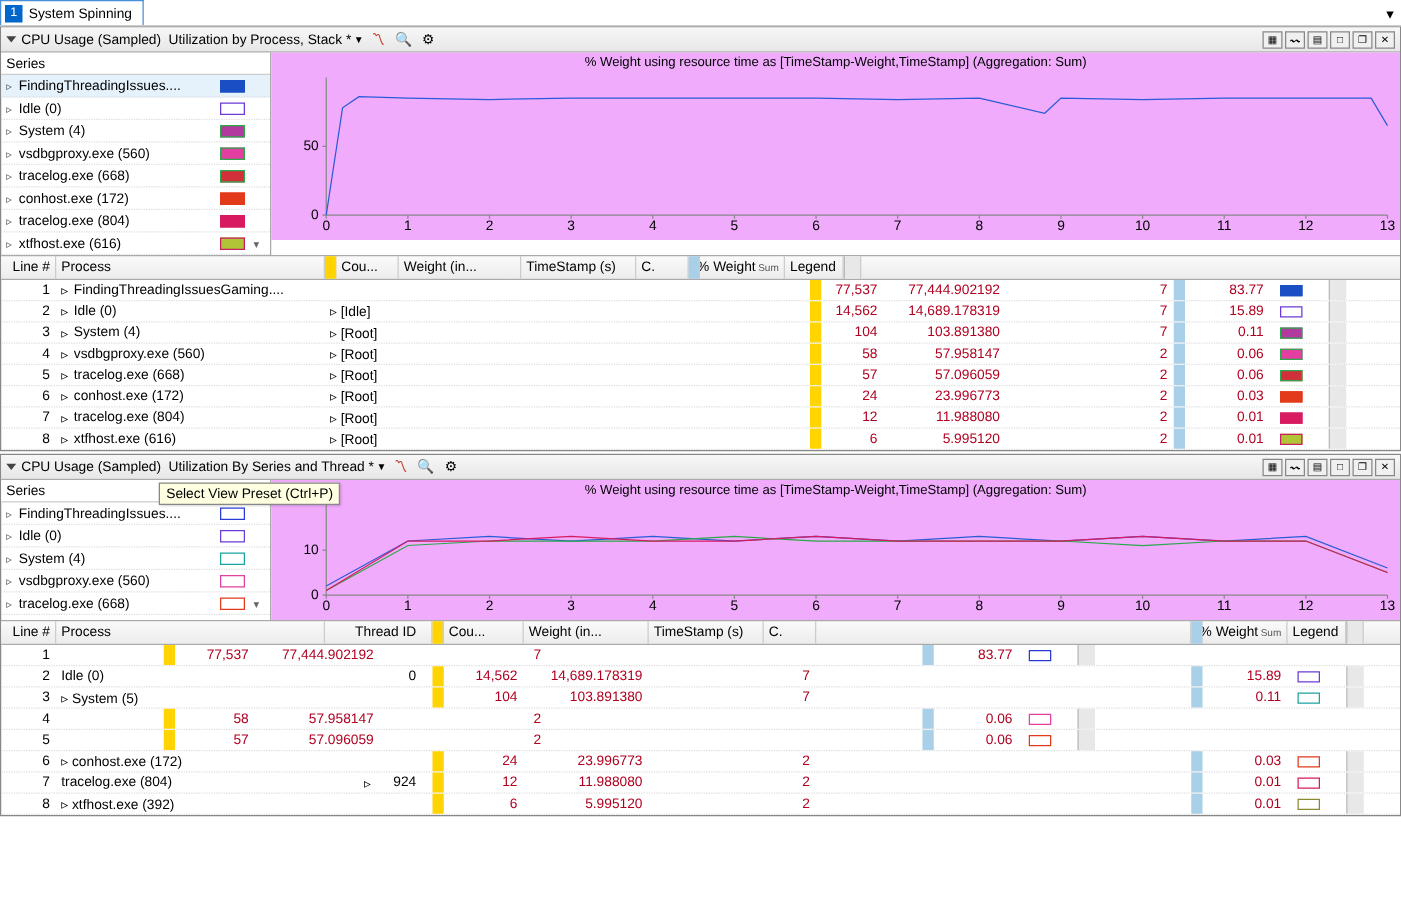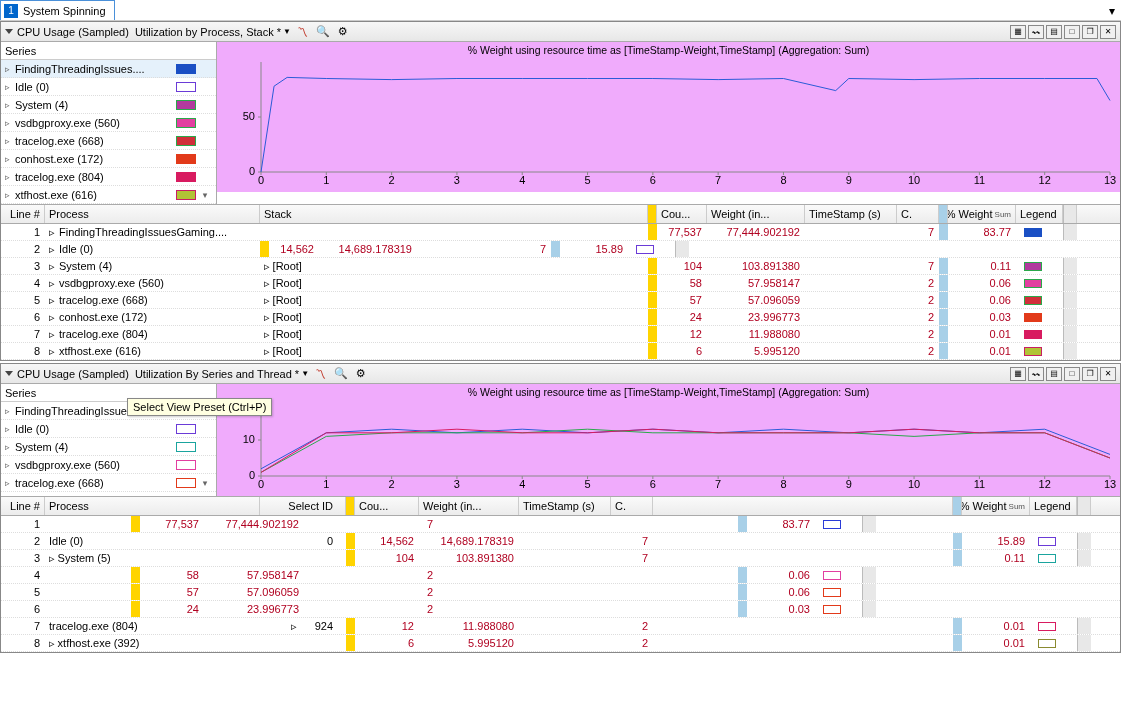--- a/index.html
+++ b/index.html
@@ -182,23 +182,20 @@
     </div>
   </div>
   <div class="table-wrap">
     <div class="thead">
       <div class="th c-line">
           <span>Line #</span>
         </div>
       <div class="th c-proc">
           <span>Process</span>
         </div>
-      <div class="th c-stack">
-          <span>Stack</span>
-        </div>
       <div class="th c-ysep yellow-sep"></div>
       <div class="th c-cou">
           <span>Cou...</span>
           <span class="sub"></span>
         </div>
       <div class="th c-wgt">
           <span>Weight (in...</span>
           <span class="sub"></span>
         </div>
       <div class="th c-ts">
@@ -231,20 +228,21 @@
           <div class="td c-bsep blue-sep"></div>
           <div class="td c-pct num-col">83.77</div>
           <div class="td c-leg">
             <span class="leg-sw" style="background:#1a4fc4;border:1.5px solid #1a4fc4;"></span>
           </div>
           <div class="td c-last right-scroll"></div>
         </div>
         <div class="tr">
           <div class="td c-line">2</div>
           <div class="td c-proc"><span style="width:10px;display:inline-block;">▹</span>Idle (0)</div>
+          <div class="td c-stack">▹ [Idle]</div>
           <div class="td c-ysep yellow-sep"></div>
           <div class="td c-cou num-col">14,562</div>
           <div class="td c-wgt num-col">14,689.178319</div>
           <div class="td c-ts num-col"></div>
           <div class="td c-cuni num-col">7</div>
           <div class="td c-bsep blue-sep"></div>
           <div class="td c-pct num-col">15.89</div>
           <div class="td c-leg">
             <span class="leg-sw" style="background:#ffffff;border:1.5px solid #6a3bd7;"></span>
           </div>
@@ -366,21 +364,21 @@
     <div class="toolbar-right">
       <span class="mini-btn">▦</span>
       <span class="mini-btn">〰</span>
       <span class="mini-btn">▤</span>
       <span class="mini-btn">□</span>
       <span class="mini-btn">❐</span>
       <span class="mini-btn">✕</span>
     </div>
   </div>
   <div class="body2" style="position:relative;">
-    <div class="tooltip" style="left:126px;top:14px;">Select View Preset (Ctrl+P)</div>
+    <div class="tooltip" style="left:126px;top:2px;">Select View Preset (Ctrl+P)</div>
     <div class="series-pane">
       <div class="series-head">Series</div>
       <div class="series-list" id="series2">
           <div class="series-item">
             <span class="exp">▹</span>
             <span class="lbl">FindingThreadingIssues....</span>
             <span class="swatch" style="background:#ffffff;border:1.5px solid #2a3bd7;"></span>
             <span class="chev"></span>
           </div>
           <div class="series-item">
@@ -454,21 +452,21 @@
   </div>
   <div class="table-wrap">
     <div class="thead">
       <div class="th d-line">
           <span>Line #</span>
         </div>
       <div class="th d-proc">
           <span>Process</span>
         </div>
       <div class="th d-tid">
-          <span>Select ID</span>
+          <span>Thread ID</span>
         </div>
       <div class="th d-ysep yellow-sep"></div>
       <div class="th d-cou">
           <span>Cou...</span>
           <span class="sub"></span>
         </div>
       <div class="th d-wgt">
           <span>Weight (in...</span>
           <span class="sub"></span>
         </div>
@@ -568,20 +566,21 @@
           <div class="td d-gap"></div>
           <div class="td d-bsep blue-sep"></div>
           <div class="td d-pct num-col">0.06</div>
           <div class="td d-leg">
             <span class="leg-sw" style="background:#ffffff;border:1.5px solid #e23a1a;"></span>
           </div>
           <div class="td d-last right-scroll"></div>
         </div>
         <div class="tr">
           <div class="td d-line">6</div>
+          <div class="td d-proc">▹ conhost.exe (172)</div>
           <div class="td d-tid"></div>
           <div class="td d-ysep yellow-sep"></div>
           <div class="td d-cou num-col">24</div>
           <div class="td d-wgt num-col">23.996773</div>
           <div class="td d-ts num-col"></div>
           <div class="td d-cuni num-col">2</div>
           <div class="td d-gap"></div>
           <div class="td d-bsep blue-sep"></div>
           <div class="td d-pct num-col">0.03</div>
           <div class="td d-leg">

